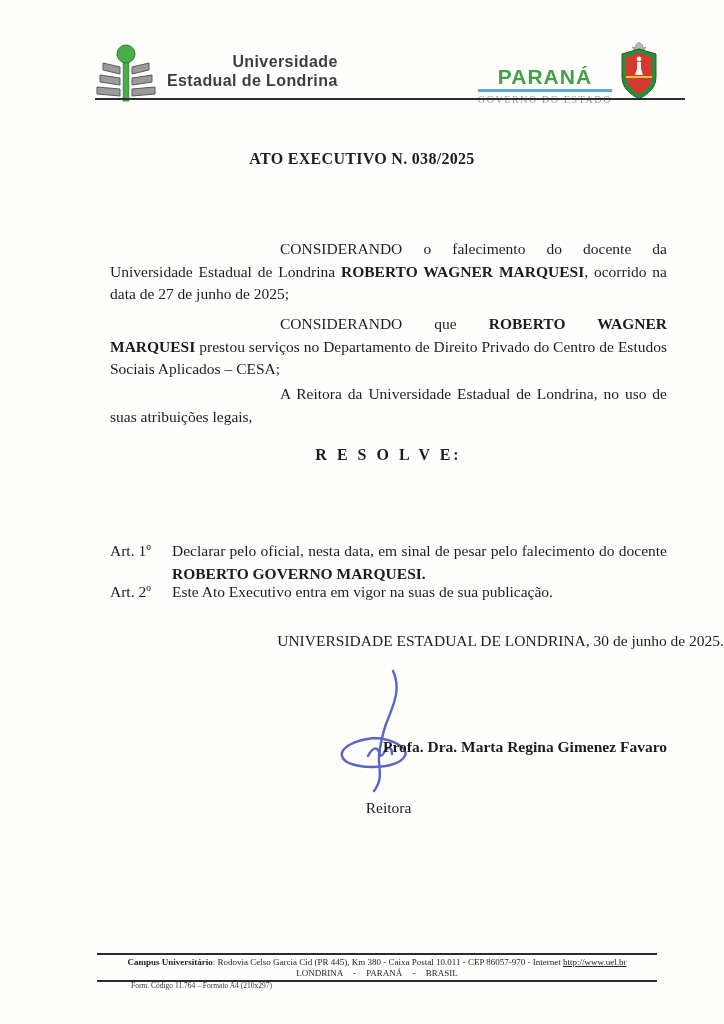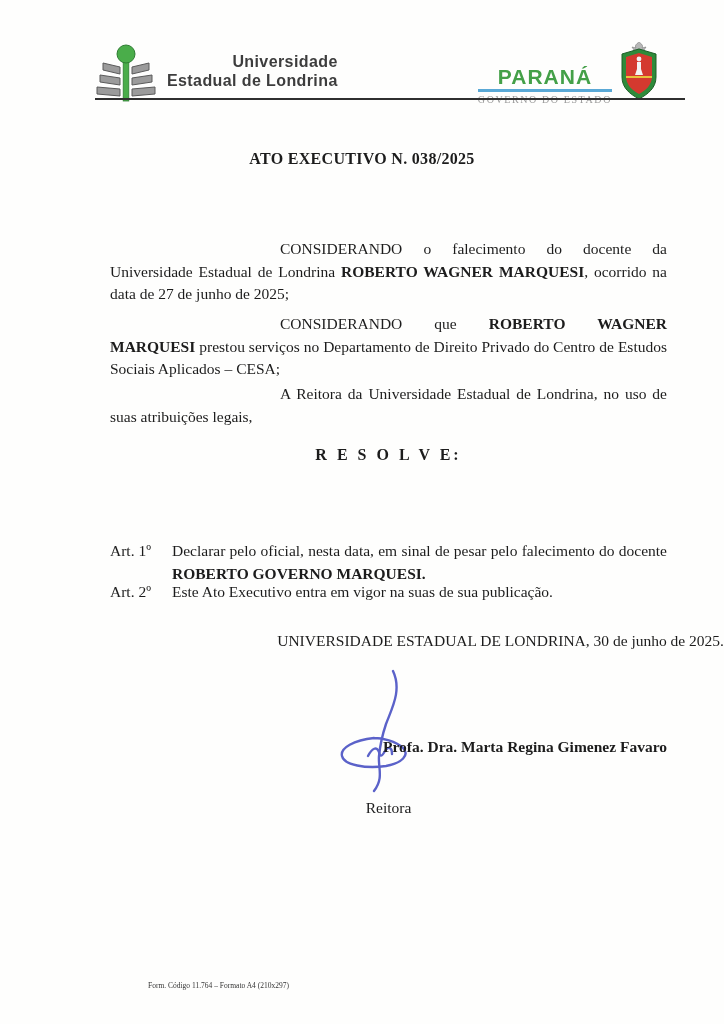--- a/index.html
+++ b/index.html
@@ -36,21 +36,21 @@
   .sig-svg{position:absolute;left:330px;top:668px;}
   
   .footer-box{
     position:absolute;left:97px;top:953px;width:560px;
     border-top:2px solid #2b2b2b;border-bottom:2px solid #2b2b2b;
     padding:2px 0 2px 0;text-align:center;
     font-size:9px;line-height:10.5px;color:#222;
   }
   .footer-line2{word-spacing:8px;}
   .footer-link{text-decoration:underline;}
-  .form-code{position:absolute;left:101px;top:981px;font-size:7.5px;color:#333;padding-left:47px;}
+  .form-code{position:absolute;left:84px;top:981px;font-size:7.5px;color:#333;padding-left:47px;}
   strong{font-weight:bold;}
 </style>
 </head>
 <body>
 
 <div class="page">
 
   <div class="uel-logo">
     <svg width="62" height="58" viewBox="0 0 62 58">
       <g fill="#9b9b9b" stroke="#5a5a5a" stroke-width="1">
@@ -113,15 +113,19 @@
   <svg class="sig-svg" width="110" height="125" viewBox="0 0 110 125">
     <g fill="none" stroke="#4a52c4" stroke-width="2.4" stroke-linecap="round" opacity="0.9">
       <path d="M63,3 C72,22 62,40 56,56 C52,68 50,78 49,88 C48,100 54,110 44,123"></path>
       <path d="M44,70 C24,72 10,80 12,88 C14,97 36,101 56,98 C72,95 80,87 73,80 C66,73 52,70 44,70"></path>
       <path d="M38,88 C42,80 47,78 49,84 C50,88 51,90 55,83 C58,78 62,79 62,86"></path>
     </g>
   </svg>
   <div class="tblock sig-name">Profa. Dra. Marta Regina Gimenez Favaro</div>
   <div class="tblock sig-role">Reitora</div>
 
+  <div class="footer-box">
+    <div><strong>Campus Universitário</strong><span>: Rodovia Celso Garcia Cid (PR 445), Km 380 - Caixa Postal 10.011 - CEP 86057-970 - Internet </span><span class="footer-link">http://www.uel.br</span></div>
+    <div class="footer-line2">LONDRINA - PARANÁ - BRASIL</div>
+  </div>
   <div class="form-code">Form. Código 11.764 – Formato A4 (210x297)</div>
 
 </div>
 
 </body></html>

